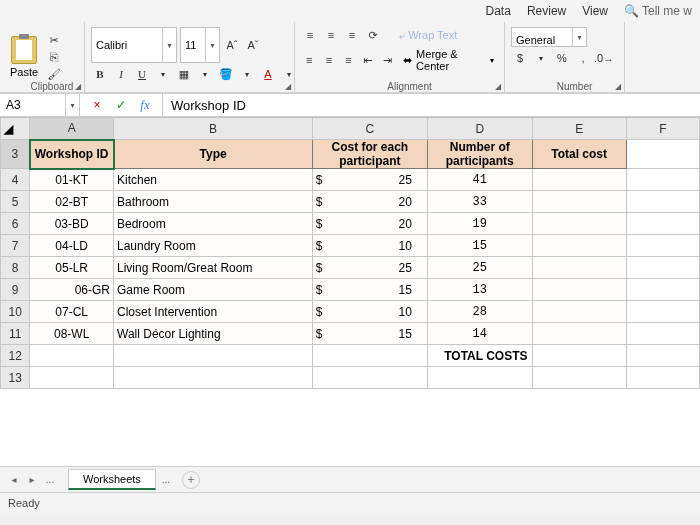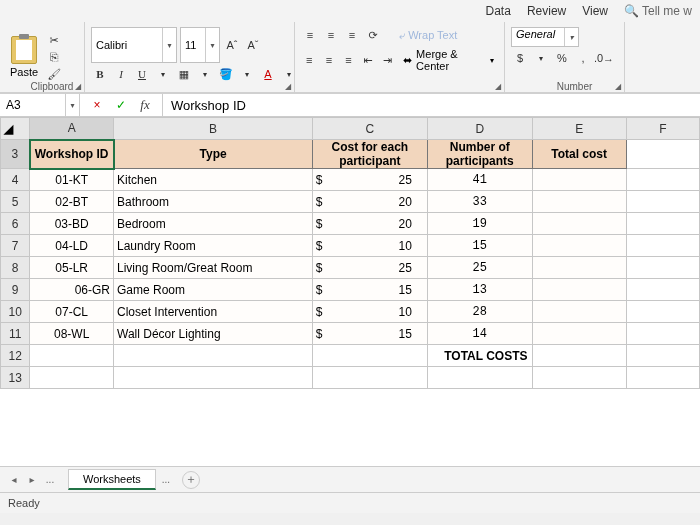--- a/index.html
+++ b/index.html
@@ -18,27 +18,27 @@
   .paste-icon::before { content: ""; position: absolute; top: -3px; left: 50%; transform: translateX(-50%); width: 10px; height: 5px; background: #888; border-radius: 1px; }
   .small-btn { width: 18px; height: 16px; display: flex; align-items: center; justify-content: center; font-size: 11px; color: #333; cursor: pointer; }
   .font-select { display: flex; align-items: center; border: 1px solid #c0c0c0; height: 36px; background: #fff; }
   .font-select input { border: none; outline: none; font-size: 11px; padding: 0 4px; width: 70px; background: transparent; }
   .size-select input { width: 24px; }
   .dd-arrow { width: 14px; display: flex; align-items: center; justify-content: center; font-size: 8px; color: #555; border-left: 1px solid #ccc; height: 100%; cursor: pointer; }
   .bold { font-weight: bold; font-family: "Times New Roman", serif; }
   .italic { font-style: italic; font-family: "Times New Roman", serif; }
   .underlined { text-decoration: underline; font-family: "Times New Roman", serif; }
   .merge-btn { display: flex; align-items: center; gap: 4px; padding: 2px 4px; font-size: 11px; cursor: pointer; }
-  .general-box { border: 1px solid #c0c0c0; background: #fff; height: 20px; display: flex; align-items: flex-start; width: 68px; font-size: 11px; padding-left: 4px; position: relative; font-style: italic; }
+  .general-box { border: 1px solid #c0c0c0; background: #fff; height: 20px; display: flex; align-items: flex-end; width: 76px; font-size: 11px; padding-left: 4px; position: relative; }
   .general-box .dd-arrow { position: absolute; right: 0; top: 0; height: 100%; }
   .cell-ref-bar { display: flex; align-items: center; height: 24px; background: #fff; border-top: 1px solid #d0d0d0; border-bottom: 1px solid #ccc; }
   .name-box { width: 80px; border-right: 1px solid #ccc; height: 100%; display: flex; align-items: center; padding-left: 6px; font-size: 12px; position: relative; }
   .name-box .dd-arrow { position: absolute; right: 0; top: 0; height: 100%; border-left: 1px solid #ccc; }
   .fx-controls { display: flex; align-items: center; gap: 6px; padding: 0 8px; border-right: 1px solid #ccc; height: 100%; }
-  .fx-btn { width: 18px; height: 18px; display: flex; align-items: center; justify-content: center; font-size: 12px; color: #404040; cursor: pointer; }
+  .fx-btn { width: 18px; height: 18px; display: flex; align-items: center; justify-content: center; font-size: 12px; color: #3b82f6; cursor: pointer; }
   .fx-btn.cancel { color: #c00; }
   .fx-btn.accept { color: #0a0; }
   .fx-label { font-style: italic; font-family: "Times New Roman", serif; font-size: 13px; }
   .formula-input { flex: 1; padding-left: 8px; height: 100%; display: flex; align-items: center; font-size: 13px; }
   .grid-area { position: relative; background: #fff; overflow: auto; height: 350px; border-bottom: 1px solid #ccc; }
   .grid { border-collapse: collapse; width: 100%; }
   .grid th, .grid td { border: 1px solid #c6c6c6; font-size: 12px; height: 22px; padding: 0 3px; text-align: left; vertical-align: middle; }
   .grid th.col-head { background: #e8e8e8; text-align: center; font-weight: normal; color: #333; height: 20px; }
   .grid th.row-head { background: #e8e8e8; text-align: center; font-weight: normal; color: #333; width: 28px; }
   .grid th.row-head.sel { background: #d4d4d4; }
@@ -142,20 +142,21 @@
           <div class="small-btn">≡</div>
           <div class="small-btn">⇤</div>
           <div class="small-btn">⇥</div>
           <div class="merge-btn">
             <span>⬌</span>
             <span>Merge &amp; Center</span>
             <span style="font-size:8px">▾</span>
           </div>
         </div>
       </div>
+      <div class="group-label">Alignment</div>
       <div class="dialog-launcher">◢</div>
     </div>
 
     <div class="group" style="width:120px">
       <div class="group-body" style="flex-direction:column;align-items:flex-start;gap:3px;padding-top:3px">
         <div class="general-box">
           <span>General</span>
           <div class="dd-arrow">▾</div>
         </div>
         <div style="display:flex;gap:3px;align-items:center">

